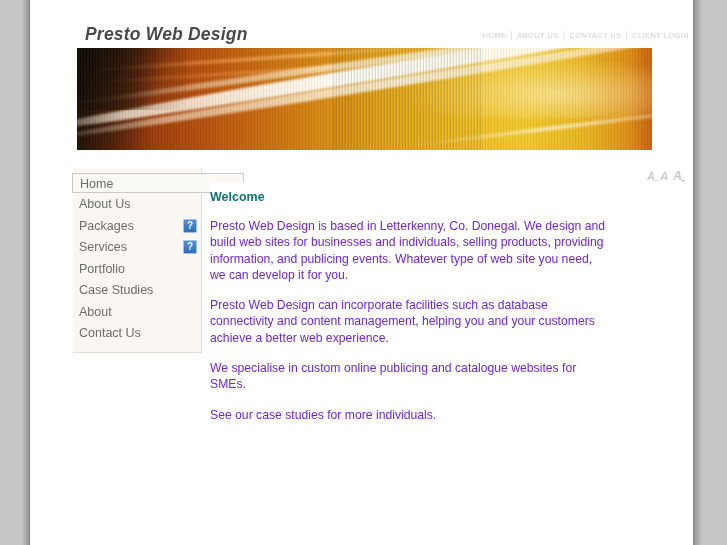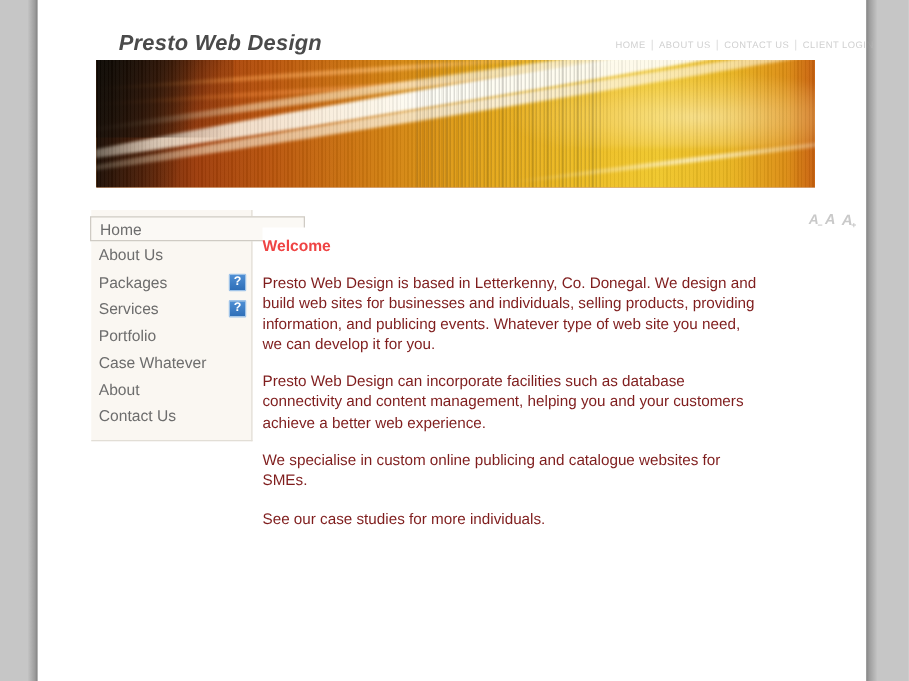--- a/index.html
+++ b/index.html
@@ -47,21 +47,21 @@
     left: 693px;
     top: 0;
     width: 9px;
     height: 545px;
     background: linear-gradient(to left, rgba(140,140,140,0) 0%, rgba(120,120,120,0.5) 70%, rgba(105,105,105,0.7) 100%);
   }
 
   
   #header {
     position: absolute;
-    left: 18px;
+    left: 8px;
     top: 0;
     width: 663px;
     height: 48px;
   }
   #logo {
     position: absolute;
     left: 47px;
     top: 24px;
     font-size: 17.5px;
     font-weight: bold;
@@ -259,27 +259,27 @@
     left: 180px;
     top: 182px;
     width: 400px;
     background: #ffffff;
     padding: 8px 0 0 0;
   }
   #content h1 {
     margin: 0 0 14px 0;
     font-size: 12.5px;
     font-weight: bold;
-    color: #ef4444;
+    color: #0f766e;
   }
   #content p {
     margin: 0 0 14px 0;
     font-size: 12.2px;
     line-height: 16.3px;
-    color: #7f1d1d;
+    color: #6d28d9;
   }
   #content p:last-child { margin-bottom: 0; }
 </style>
 </head>
 <body>
 
 <div id="viewport">
 
   <div id="page">
 
@@ -329,21 +329,21 @@
         <span class="broken-img"></span>
       </div>
       <div class="nav-item">
         <span class="label">Services</span>
         <span class="broken-img"></span>
       </div>
       <div class="nav-item">
         <span class="label">Portfolio</span>
       </div>
       <div class="nav-item">
-        <span class="label">Case Whatever</span>
+        <span class="label">Case Studies</span>
       </div>
       <div class="nav-item">
         <span class="label">About</span>
       </div>
       <div class="nav-item">
         <span class="label">Contact Us</span>
       </div>
     </div>
 
     <div id="content">

